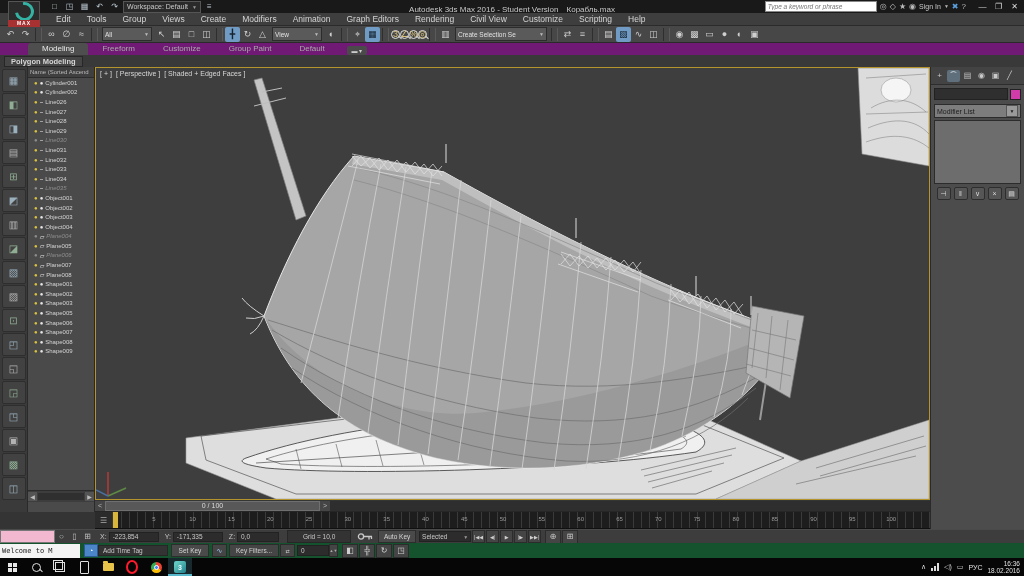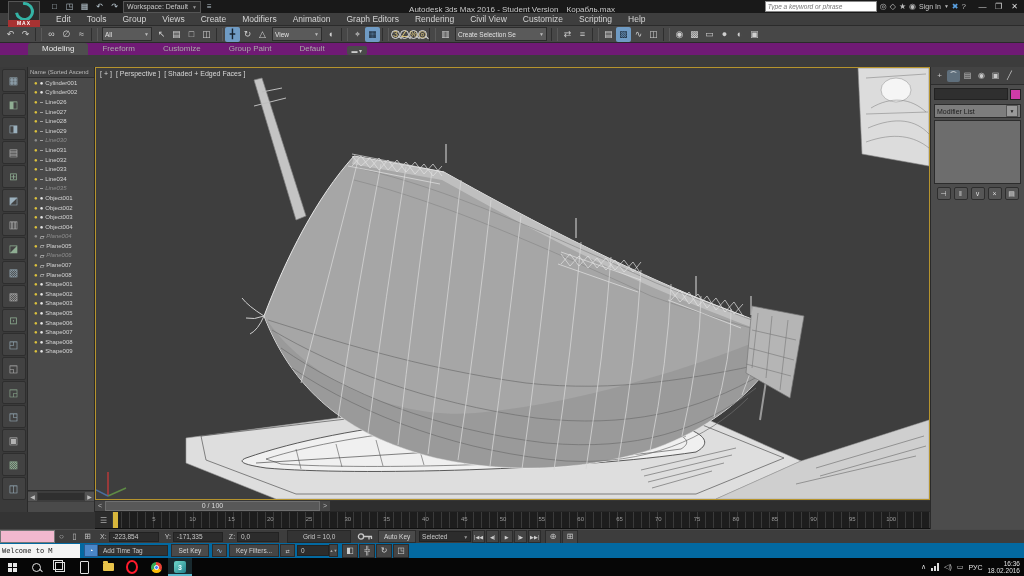--- a/index.html
+++ b/index.html
@@ -103,21 +103,21 @@
             display:flex;box-sizing:border-box;}
   .tb-mini{width:17px;height:16px;background:#2b2b2b;border-right:1px solid #3a3a3a;color:#aaa;font-size:8px;
            display:flex;align-items:center;justify-content:center;flex:none;}
   .ruler{position:relative;flex:1;height:16px;
          background-image:repeating-linear-gradient(90deg,#3a3a3a 0,#3a3a3a 1px,transparent 1px,transparent 8px);}
   .tick{position:absolute;top:4px;transform:translateX(-50%);font-size:6px;color:#9a9a9a;}
   .tmarker{position:absolute;left:0;top:0;width:5px;height:16px;background:#d8b63c;}
   .fill-bl{left:0;top:512px;width:95px;height:17px;background:#343434;border-bottom:1px solid #222;}
   
   .srow1{left:0;top:529px;width:1024px;height:14px;background:#3d3d3d;border-top:1px solid #4a4a4a;display:flex;align-items:center;box-sizing:border-box;}
-  .srow2{left:0;top:543px;width:1024px;height:15px;background:#0369a1;display:flex;align-items:center;box-sizing:border-box;}
+  .srow2{left:0;top:543px;width:1024px;height:15px;background:#14532d;display:flex;align-items:center;box-sizing:border-box;}
   .mxs-pink{width:55px;height:13px;background:#f2b8cf;border:1px solid #777;box-sizing:border-box;flex:none;}
   .mxs-white{width:80px;height:14px;background:#f4f4f4;color:#1c1c1c;font-size:7px;line-height:14px;padding-left:2px;
              box-sizing:border-box;flex:none;font-family:"DejaVu Sans Mono",monospace;white-space:nowrap;overflow:hidden;}
   .sel-txt{font-size:7.5px;color:#cfcfcf;padding-left:6px;width:455px;flex:none;white-space:nowrap;overflow:hidden;}
   .st-ico{width:13px;height:12px;display:flex;align-items:center;justify-content:center;color:#bdbdbd;font-size:8px;flex:none;}
   .axlbl{font-size:7px;color:#c5c5c5;margin:0 2px 0 6px;}
   .axfield{width:50px;height:10px;background:#2c2c2c;border:1px solid #222;color:#c9c9c9;font-size:6.5px;
            display:flex;align-items:center;padding-left:3px;box-sizing:border-box;flex:none;}
   .gridbox{width:62px;height:11px;background:#333;border:1px solid #272727;color:#c9c9c9;font-size:6.5px;
            display:flex;align-items:center;justify-content:center;margin-left:8px;flex:none;}
@@ -244,20 +244,23 @@
       
     <span class="tbi sep"></span><span class="tbi ">⇄</span><span class="tbi ">≡</span><span class="tbi sep"></span><span class="tbi ">▤</span><span class="tbi on">▧</span><span class="tbi ">∿</span><span class="tbi ">◫</span><span class="tbi sep"></span><span class="tbi ">◉</span><span class="tbi ">▩</span><span class="tbi ">▭</span><span class="tbi ">●</span><span class="tbi ">◐</span><span class="tbi ">▣</span></div>
   </div>
 
   <div class="abs ribbontabs">
     <div class="rep">
       
     <span class="rtab on">Modeling</span><span class="rtab ">Freeform</span><span class="rtab ">Customize</span><span class="rtab ">Group Paint</span><span class="rtab ">Default</span></div>
     <span class="rib-ico">▬ ▾</span>
   </div>
+  <div class="abs ribbonbar">
+    <span class="rib-panel">Polygon Modeling</span>
+  </div>
 
   <div class="abs leftstrip">
     <div class="rep">
       
     <span class="lsi" style="color:#9bb0bd">▦</span><span class="lsi" style="color:#8fae93">◧</span><span class="lsi" style="color:#9bb0bd">◨</span><span class="lsi" style="color:#b3b3b3">▤</span><span class="lsi" style="color:#8fae93">⊞</span><span class="lsi" style="color:#9bb0bd">◩</span><span class="lsi" style="color:#b3b3b3">▥</span><span class="lsi" style="color:#8fae93">◪</span><span class="lsi" style="color:#9bb0bd">▧</span><span class="lsi" style="color:#b3b3b3">▨</span><span class="lsi" style="color:#8fae93">⊡</span><span class="lsi" style="color:#9bb0bd">◰</span><span class="lsi" style="color:#b3b3b3">◱</span><span class="lsi" style="color:#8fae93">◲</span><span class="lsi" style="color:#9bb0bd">◳</span><span class="lsi" style="color:#b3b3b3">▣</span><span class="lsi" style="color:#8fae93">▩</span><span class="lsi" style="color:#9bb0bd">◫</span></div>
   </div>
 
   <div class="abs explorer">
     <div class="xhead">Name (Sorted Ascend</div>
     <div class="xlist">

